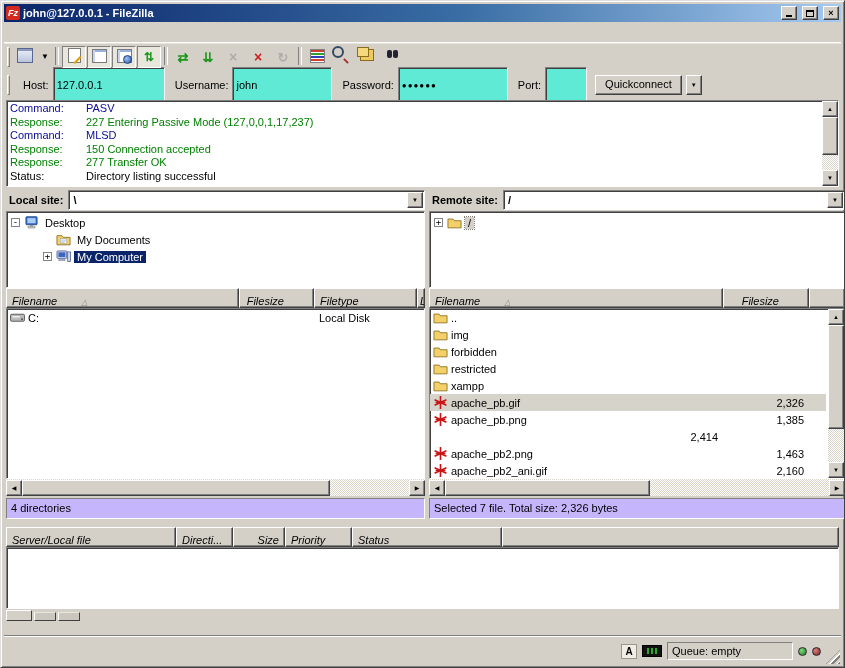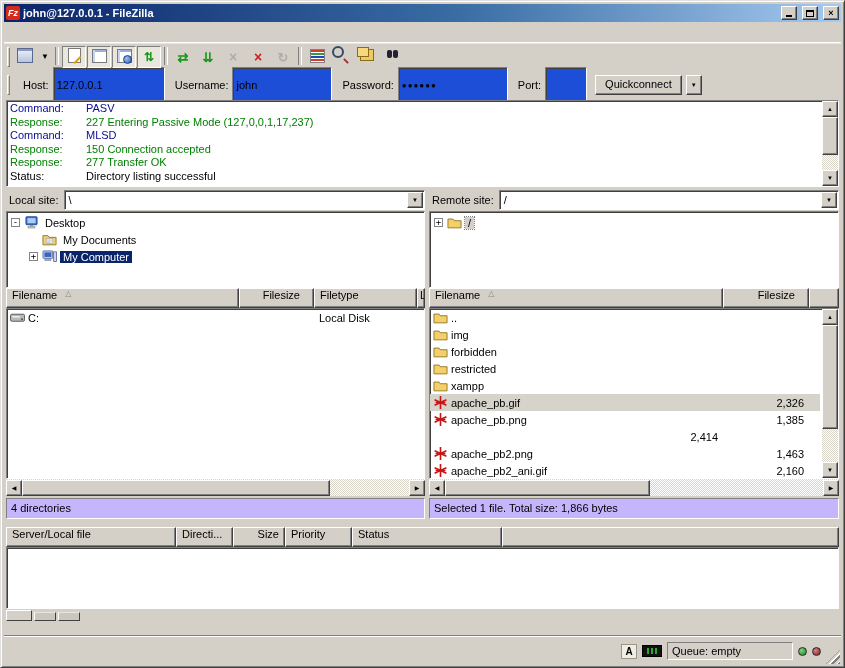--- a/index.html
+++ b/index.html
@@ -59,59 +59,59 @@
     background-image:linear-gradient(to bottom,#d04030 0 2px,#fff 2px 3px,#30a030 3px 5px,#fff 5px 6px,#3040c0 6px 8px,#fff 8px 9px,#d04030 9px 11px,#fff 11px 12px);}
   .i-compare::before{content:"";width:8px;height:8px;border:2px solid #334a66;border-radius:50%;margin:-4px 4px 0 -4px;}
   .i-compare::after{content:"";position:absolute;width:2px;height:6px;background:#a03030;transform:rotate(-45deg);right:6px;bottom:3px;}
   .i-sync::before{content:"";width:10px;height:8px;background:#f6d87f;border:1px solid #8a6d1a;
     box-shadow:4px 3px 0 #f0c860,4px 3px 0 1px #8a6d1a;margin:-4px 4px 0 -5px;}
   .i-find::before{content:"";width:5px;height:8px;background:#223;border-radius:2px;box-shadow:6px 0 0 #223;margin-right:6px;}
   
   .qcbar{height:30px;flex:0 0 30px;display:flex;align-items:center;gap:4px;padding:0 2px;}
   .qclabel{margin-left:6px;}
   .field{height:36px;border:1px solid;border-color:#808080 #fff #fff #808080;box-shadow:inset 1px 1px 0 #404040;
-    background:#1d4ed8;font:11px "Liberation Sans",sans-serif;padding:1px 3px;outline:none;}
+    background:#5eead4;font:11px "Liberation Sans",sans-serif;padding:1px 3px;outline:none;}
   .f-host{width:112px;}.f-user{width:100px;}.f-pass{width:110px;font-size:8px;letter-spacing:1px;}.f-port{width:42px;}
   .qc-btn{height:20px;padding:2px 9px;margin-left:4px;}
   .qc-drop{height:20px;width:16px;display:grid;place-items:center;font-size:6px;}
   
   .logwrap{flex:0 0 87px;height:87px;margin:0 2px;position:relative;overflow:hidden;}
   .loglines{padding:1px 18px 0 3px;}
   .logline{display:flex;height:13.5px;line-height:13.5px;white-space:nowrap;}
   .loglabel{width:76px;flex:0 0 76px;}
   .cmd{color:#0a0a96;}.resp{color:#008000;}.status{color:#000;}
   .vscroll{position:absolute;right:0;top:0;bottom:0;width:16px;display:flex;flex-direction:column;}
   .sbtn{width:16px;height:16px;flex:0 0 16px;display:grid;place-items:center;font-size:6px;}
   .vthumb{width:16px;}
   .logwrap .vthumb{height:38px;}
   .spacer{flex:1;}
   
   .panes{flex:0 0 330px;height:330px;display:flex;margin:2px 2px 0;}
   .pane{display:flex;flex-direction:column;}
   .pane.left{width:419px;flex:0 0 419px;}
   .vsplit{width:4px;flex:0 0 4px;}
   .pane.right{flex:1;}
-  .sitebar{height:22px;flex:0 0 22px;display:flex;align-items:center;}
+  .sitebar{height:22px;flex:0 0 22px;display:flex;align-items:center;font-weight:bold;}
   .sitelabel{padding:0 5px 0 3px;white-space:nowrap;}
   .combo{flex:1;height:20px;position:relative;display:flex;align-items:center;padding:0 18px 0 4px;}
   .combo-btn{position:absolute;right:1px;top:1px;width:16px;height:16px;display:grid;place-items:center;font-size:6px;}
   .tree{flex:0 0 77px;height:77px;overflow:hidden;padding:2px 0;}
   .trow{display:flex;align-items:center;height:17px;gap:3px;padding-left:4px;}
-  .trow.lvl1{padding-left:22px;}
+  .trow.lvl1{padding-left:36px;}
   .expander{width:9px;height:9px;border:1px solid #848484;background:#fff;font-size:9px;line-height:7px;
     text-align:center;flex:0 0 9px;font-family:"DejaVu Sans Mono",monospace;}
   .expander:empty{visibility:hidden;}
   .nicon{width:16px;height:14px;display:inline-flex;align-items:center;justify-content:center;flex:0 0 16px;}
   .nicon svg{display:none;width:15px;height:13px;}
   .tlabel{padding:0 3px;white-space:nowrap;}
   .trow.sel .tlabel{background:#0a246a;color:#fff;}
   .trow.sel-light .tlabel{background:#d4d0c8;outline:1px dotted #808080;}
   .trow.i-desktop .sv-desktop,.trow.i-documents .sv-documents,.trow.i-computer .sv-computer,.trow.i-folder .sv-folder{display:block;}
   .lheader{height:20px;flex:0 0 20px;display:flex;}
-  .hcell{display:flex;align-items:flex-start;padding:0 5px;gap:8px;overflow:hidden;white-space:nowrap;}
+  .hcell{display:flex;align-items:flex-end;padding:0 5px;gap:24px;overflow:hidden;white-space:nowrap;font-style:italic;}
   .sortg{color:#8e8a7e;font-size:8px;}
   .left .c-name{width:233px;}.left .c-size{width:75px;justify-content:flex-end;}
   .left .c-type{width:103px;}.left .c-last{flex:1;padding:0 2px;}
   .right .c-name{width:294px;}.right .c-size{width:86px;justify-content:flex-end;}.right .c-stub{flex:1;}
   .flist{flex:0 0 171px;height:171px;position:relative;overflow:hidden;}
   .frow{display:grid;height:17px;align-items:center;}
   .left .frow{grid-template-columns:233px 75px 103px 1fr;}
   .right .frow{grid-template-columns:294px 86px;margin-right:18px;}
   .frow.selected{background:#d6d3ca;}
   .fname{display:flex;align-items:center;gap:3px;padding-left:2px;overflow:hidden;white-space:nowrap;}
@@ -566,21 +566,21 @@
           </span>
           <span class="sbtn b-raised">▼</span>
         </div>
       </div>
       <div class="hscroll scrolltrack">
         <span class="sbtn b-raised">◀</span>
         <span class="hthumb b-raised"></span>
         <span class="spacer"></span>
         <span class="sbtn b-raised">▶</span>
       </div>
-      <div class="pstatus b-groove">Selected 1 file. Total size: 1,866 bytes</div>
+      <div class="pstatus b-groove">Selected 7 file. Total size: 2,326 bytes</div>
     </div>
   </div>
 
   <div class="qheader">
 
   <span class="hcell b-raised q-file">
         <span>Server/Local file</span>
       </span>
       <span class="hcell b-raised q-dir">
         <span>Directi...</span>

